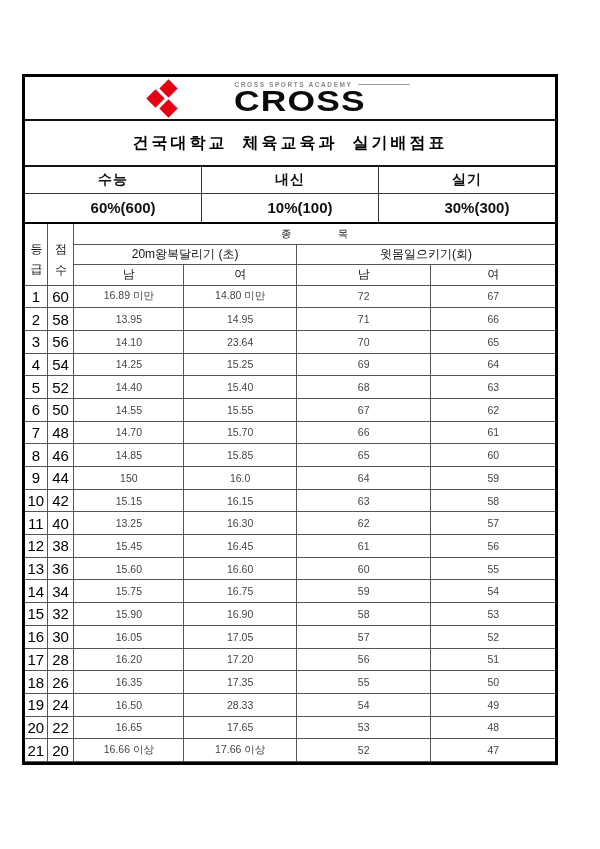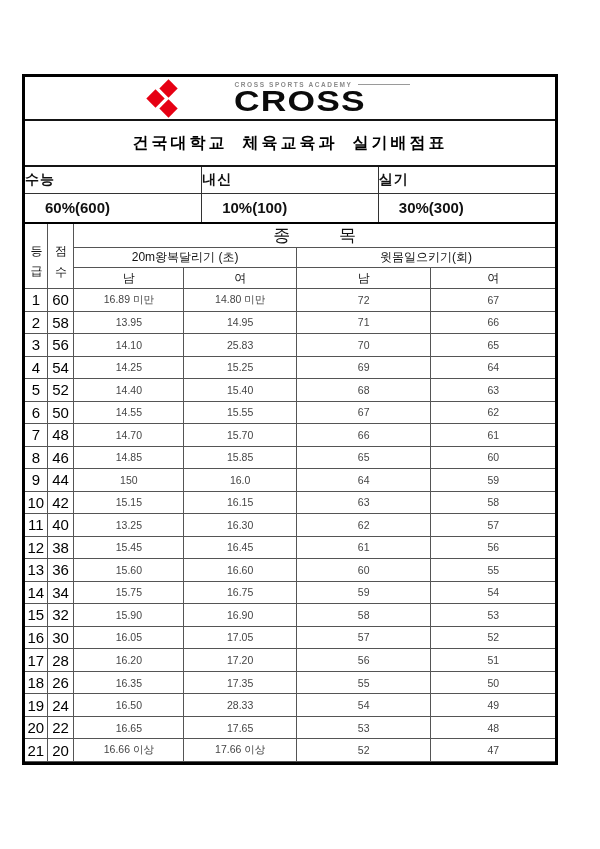--- a/index.html
+++ b/index.html
@@ -27,38 +27,38 @@
            white-space:nowrap; }
 
   
   .title-band { height:46px; border-bottom:2px solid #151515; display:flex;
                 align-items:center; justify-content:center; }
   .doc-title { font-size:16px; font-weight:bold; color:#000; letter-spacing:3px; white-space:pre; }
 
   
   .summary { border-bottom:2px solid #000; }
   .summary table { width:100%; border-collapse:collapse; table-layout:fixed; }
-  .summary td { border:1px solid #333; vertical-align:middle; }
+  .summary td { border:1px solid #333; text-align:center; vertical-align:middle; }
   .summary .lbl td { height:26px; font-size:14px; font-weight:bold; color:#111; letter-spacing:1px; }
   .summary .val td { height:29px; font-size:15px; font-weight:bold; color:#111; }
   .summary td:first-child { border-left:none; }
   .summary td:last-child  { border-right:none; }
   .summary tr:first-child td { border-top:none; }
   .summary tr:last-child  td { border-bottom:none;padding-left:20px; }
 
   
   .main-wrap { flex:1; overflow:hidden; }
   table.score { width:100%; height:100%; border-collapse:collapse; table-layout:fixed; }
   table.score th, table.score td { border:1px solid #555; text-align:center;
                                    vertical-align:middle; overflow:hidden; white-space:nowrap; }
   table.score th { font-weight:normal; color:#111; }
   table.score th:first-child, table.score td:first-child { border-left:none; }
   table.score th:last-child,  table.score td:last-child  { border-right:none; }
   table.score tr:first-child th { border-top:none; }
-  .hrow-a th { height:20px; font-size:17px; }
+  .hrow-a th { height:20px; font-size:10px; }
   .hrow-b th { height:20px; font-size:12px; }
   .hrow-c th { height:21px; font-size:12px; }
   th.vhead { writing-mode:vertical-rl; text-orientation:upright; letter-spacing:9px;
              font-size:12px; padding-top:4px; }
   th.event-span { letter-spacing:22px; padding-left:22px; }
   td.grade-cell { font-size:15px; color:#000; }
   td.val-cell   { font-size:10.5px; color:#454545; }
 </style>
 </head>
 <body>
@@ -141,21 +141,21 @@
             <td class="grade-cell">58</td>
             <td class="val-cell">13.95</td>
             <td class="val-cell">14.95</td>
             <td class="val-cell">71</td>
             <td class="val-cell">66</td>
           </tr>
           <tr>
             <td class="grade-cell">3</td>
             <td class="grade-cell">56</td>
             <td class="val-cell">14.10</td>
-            <td class="val-cell">25.83</td>
+            <td class="val-cell">23.64</td>
             <td class="val-cell">70</td>
             <td class="val-cell">65</td>
           </tr>
           <tr>
             <td class="grade-cell">4</td>
             <td class="grade-cell">54</td>
             <td class="val-cell">14.25</td>
             <td class="val-cell">15.25</td>
             <td class="val-cell">69</td>
             <td class="val-cell">64</td>

